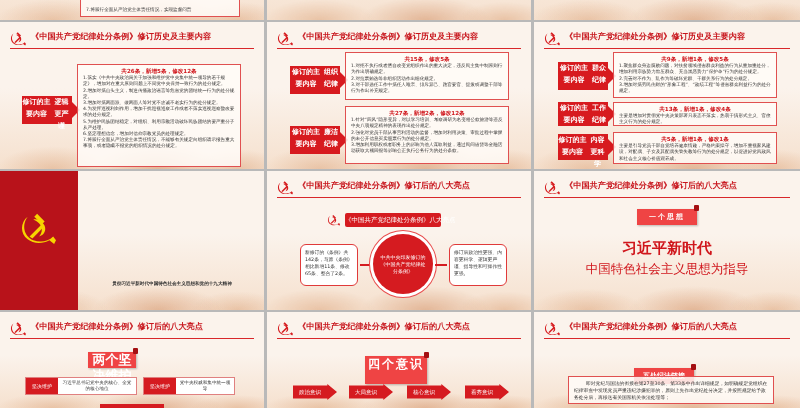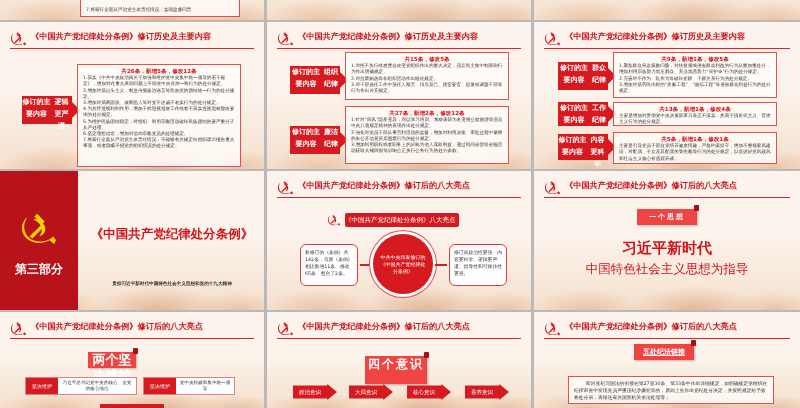--- a/index.html
+++ b/index.html
@@ -141,37 +141,35 @@
       <div class="bh">共5条，新增1条，修改1条</div>
       <p>主要是引导党员干部自觉培养健康情趣，严格约束操守，增加不重视家风建设，对配偶、子女及其配偶失管失教等行为的处分规定，以促进好党风政风和社会主义核心价值观养成。</p>
     </div>
   </div>
 
   <div class="slide" style="left:0;top:171px;width:264px;height:139px;">
     <div style="position:absolute;left:0;top:0;width:78px;height:139px;background:#b8121a;">
       <svg style="position:absolute;left:20px;top:40px;width:38px;height:34px;">
           <use href="#emblem-y"></use>
         </svg>
-      <div style="position:absolute;left:0;right:0;top:90px;text-align:center;color:#fff;font-size:12px;font-weight:bold;">第三部分</div>
-    </div>
-    <div style="position:absolute;left:82px;right:2px;top:55px;text-align:center;color:#d0161c;font-size:12.5px;font-weight:bold;white-space:nowrap;">《中国共产党纪律处分条例》</div>
+    </div>
     <div style="position:absolute;left:82px;right:2px;top:110px;text-align:center;color:#333;font-size:4.6px;font-weight:bold;">贯彻习近平新时代中国特色社会主义思想和党的十九大精神</div>
   </div>
 
   <div class="slide" style="left:267px;top:171px;width:264px;height:139px;">
     <div class="s-title">
       <svg class="emb">
           <use href="#emblem"></use>
         </svg>
       <span class="t">《中国共产党纪律处分条例》修订后的八大亮点</span>
     </div>
     <svg style="position:absolute;left:60px;top:43px;width:14px;height:12px;">
         <use href="#emblem"></use>
       </svg>
-    <div style="position:absolute;left:78px;top:42px;width:114px;height:14px;background:#d51b20;color:#fff;font-size:6.5px;line-height:14px;border-radius:2px;white-space:nowrap;">《中国共产党纪律处分条例》八大亮点</div>
+    <div style="position:absolute;left:78px;top:42px;width:96px;height:14px;background:#d51b20;color:#fff;font-size:6.5px;line-height:14px;text-align:center;border-radius:2px;white-space:nowrap;">《中国共产党纪律处分条例》八大亮点</div>
     <div style="position:absolute;left:33px;top:73px;width:58px;height:42px;border:1.5px solid #e03a3a;border-radius:6px;background:#fff;padding:4px 4px;font-size:4.8px;line-height:7px;color:#333;">新修订的《条例》共142条，与原《条例》相比新增11条、修改65条、整合了2条。</div>
     <div style="position:absolute;left:93px;top:93px;width:12px;height:2px;background:#d51b20;"></div>
     <div style="position:absolute;left:106px;top:63px;width:60px;height:60px;border-radius:50%;background:#d51b20;box-shadow:0 0 0 3px #fff, 0 0 0 4px #e84b4b;display:flex;align-items:center;justify-content:center;text-align:center;padding:6px;">
       <span style="color:#fff;font-size:5px;line-height:7px;">中共中央印发修订的《中国共产党纪律处分条例》</span>
     </div>
     <div style="position:absolute;left:168px;top:93px;width:12px;height:2px;background:#d51b20;"></div>
     <div style="position:absolute;left:182px;top:73px;width:58px;height:42px;border:1.5px solid #e03a3a;border-radius:6px;background:#fff;padding:4px 4px;font-size:4.8px;line-height:7px;color:#333;">修订后政治性更强、内容更科学、逻辑更严谨、指导性和可操作性更强。</div>
   </div>
 
   <div class="slide" style="left:534px;top:171px;width:266px;height:139px;">
@@ -227,17 +225,17 @@
     </div>
   </div>
 
   <div class="slide" style="left:534px;top:312px;width:266px;height:96px;">
     <div class="s-title">
       <svg class="emb">
           <use href="#emblem"></use>
         </svg>
       <span class="t">《中国共产党纪律处分条例》修订后的八大亮点</span>
     </div>
-    <div class="flag" style="left:100px;top:32px;width:60px;height:16px;font-size:7px;line-height:16px;text-decoration:underline;">五处纪法链接</div>
+    <div class="flag" style="left:100px;top:56px;width:60px;height:16px;font-size:7px;line-height:16px;">五处纪法链接</div>
     <div class="box" style="left:34px;top:64px;width:206px;height:28px;text-indent:12px;font-size:4.8px;line-height:7px;">即对党纪与国法的衔接在第27至30条、第33条中作出详细规定，如明确规定党组织在纪律审查中发现党员严重违纪涉嫌犯罪的，原则上先作出党纪处分决定，并按照规定给予政务处分后，再移送有关国家机关依法处理等；</div>
   </div>
 
 </div>
 
 </body></html>

